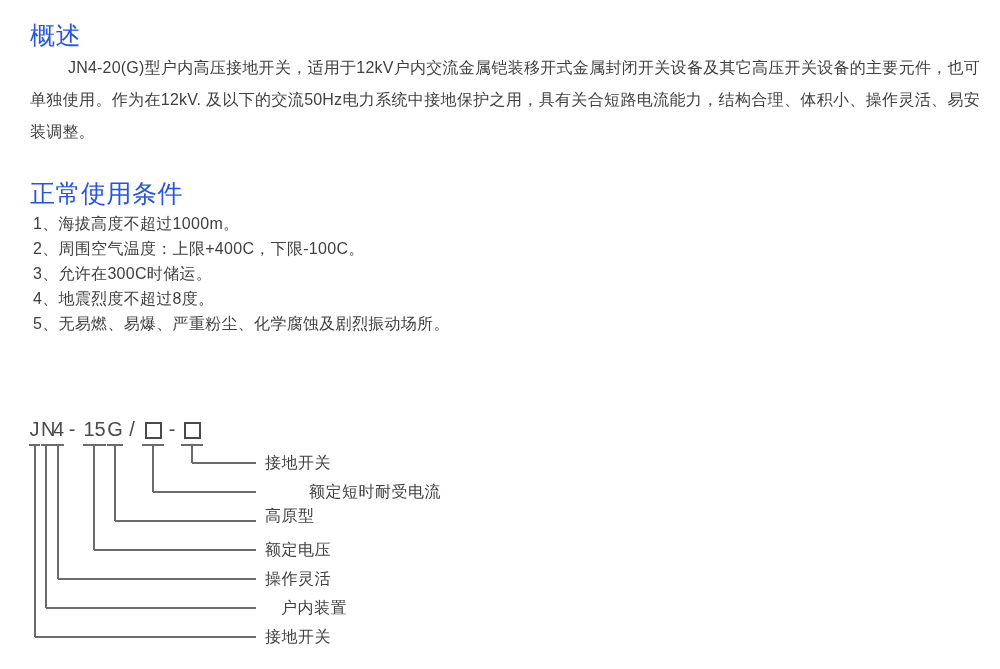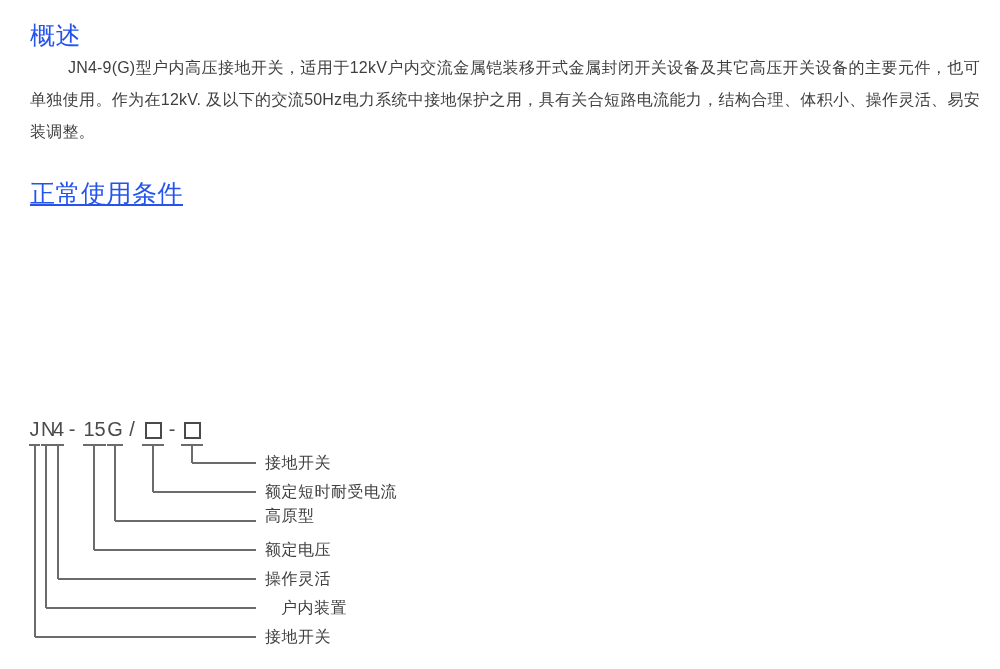--- a/index.html
+++ b/index.html
@@ -24,21 +24,21 @@
   .heading {
     position: absolute;
     margin: 0;
     color: var(--heading-color);
     font-size: 25px;
     font-weight: normal;
     letter-spacing: 0.5px;
     white-space: nowrap;
   }
   .h-overview   { left: 30px; top: 19px; }
-  .h-conditions { left: 30px; top: 177px; text-decoration: underline; }
+  .h-conditions { left: 30px; top: 177px; }
   .h-model      { left: 30px; top: 382px; }
   .para {
     position: absolute;
     left: 30px; top: 52px;
     width: 950px;
     margin: 0;
     font-size: 16px;
     line-height: 32px;
     letter-spacing: 0.2px;
     color: var(--text-color);
@@ -103,24 +103,31 @@
     white-space: nowrap;
   }
 </style>
 </head>
 <body>
 
 <div class="page">
 
   <h1 class="heading h-overview">概述</h1>
 
-  <p class="para">JN4-9(G)型户内高压接地开关，适用于12kV户内交流金属铠装移开式金属封闭开关设备及其它高压开关设备的主要元件，也可单独使用。作为在12kV. 及以下的交流50Hz电力系统中接地保护之用，具有关合短路电流能力，结构合理、体积小、操作灵活、易安装调整。</p>
+  <p class="para">JN4-20(G)型户内高压接地开关，适用于12kV户内交流金属铠装移开式金属封闭开关设备及其它高压开关设备的主要元件，也可单独使用。作为在12kV. 及以下的交流50Hz电力系统中接地保护之用，具有关合短路电流能力，结构合理、体积小、操作灵活、易安装调整。</p>
 
   <h1 class="heading h-conditions">正常使用条件</h1>
 
+  <ul class="cond-list" id="cond-list">
+      <li class="cond-item">1、海拔高度不超过1000m。</li>
+      <li class="cond-item">2、周围空气温度：上限+400C，下限-100C。</li>
+      <li class="cond-item">3、允许在300C时储运。</li>
+      <li class="cond-item">4、地震烈度不超过8度。</li>
+      <li class="cond-item">5、无易燃、易爆、严重粉尘、化学腐蚀及剧烈振动场所。</li>
+    </ul>
 
 
   <div class="diagram" id="diagram">
       <span class="seg" style="left: 29px; width: 11px;">J</span>
       <div class="tick" style="left: 29px; width: 11px; top: 444px;"></div>
       <span class="seg" style="left: 41px; width: 12px;">N</span>
       <div class="tick" style="left: 41px; width: 12px; top: 444px;"></div>
       <span class="seg" style="left: 53px; width: 11px;">4</span>
       <div class="tick" style="left: 53px; width: 11px; top: 444px;"></div>
       <span class="seg" style="left: 65px; width: 14px;">-</span>
@@ -132,21 +139,21 @@
       <div class="segbox" style="left: 144.5px;"></div>
       <div class="tick" style="left: 142px; width: 22px; top: 444px;"></div>
       <span class="seg" style="left: 165px; width: 14px;">-</span>
       <div class="segbox" style="left: 183.5px;"></div>
       <div class="tick" style="left: 181px; width: 22px; top: 444px;"></div>
       <div class="vline" style="left: 191.25px; top: 445px; height: 18px;"></div>
       <div class="hline" style="left: 192px; width: 64px; top: 462px;"></div>
       <span class="dlabel" style="top: 453px;">接地开关</span>
       <div class="vline" style="left: 152.25px; top: 445px; height: 47px;"></div>
       <div class="hline" style="left: 153px; width: 103px; top: 491px;"></div>
-      <span class="dlabel" style="top: 482px;">额定短时耐受电流</span>
+      <span class="dlabel" style="top: 482px; margin-left: 44px;">额定短时耐受电流</span>
       <div class="vline" style="left: 114.25px; top: 445px; height: 76px;"></div>
       <div class="hline" style="left: 115px; width: 141px; top: 520px;"></div>
       <span class="dlabel" style="top: 506px;">高原型</span>
       <div class="vline" style="left: 93.25px; top: 445px; height: 105px;"></div>
       <div class="hline" style="left: 94px; width: 162px; top: 549px;"></div>
       <span class="dlabel" style="top: 540px; text-align: right;">额定电压</span>
       <div class="vline" style="left: 57.25px; top: 445px; height: 134px;"></div>
       <div class="hline" style="left: 58px; width: 198px; top: 578px;"></div>
       <span class="dlabel" style="top: 569px;">操作灵活</span>
       <div class="vline" style="left: 45.25px; top: 445px; height: 163px;"></div>

